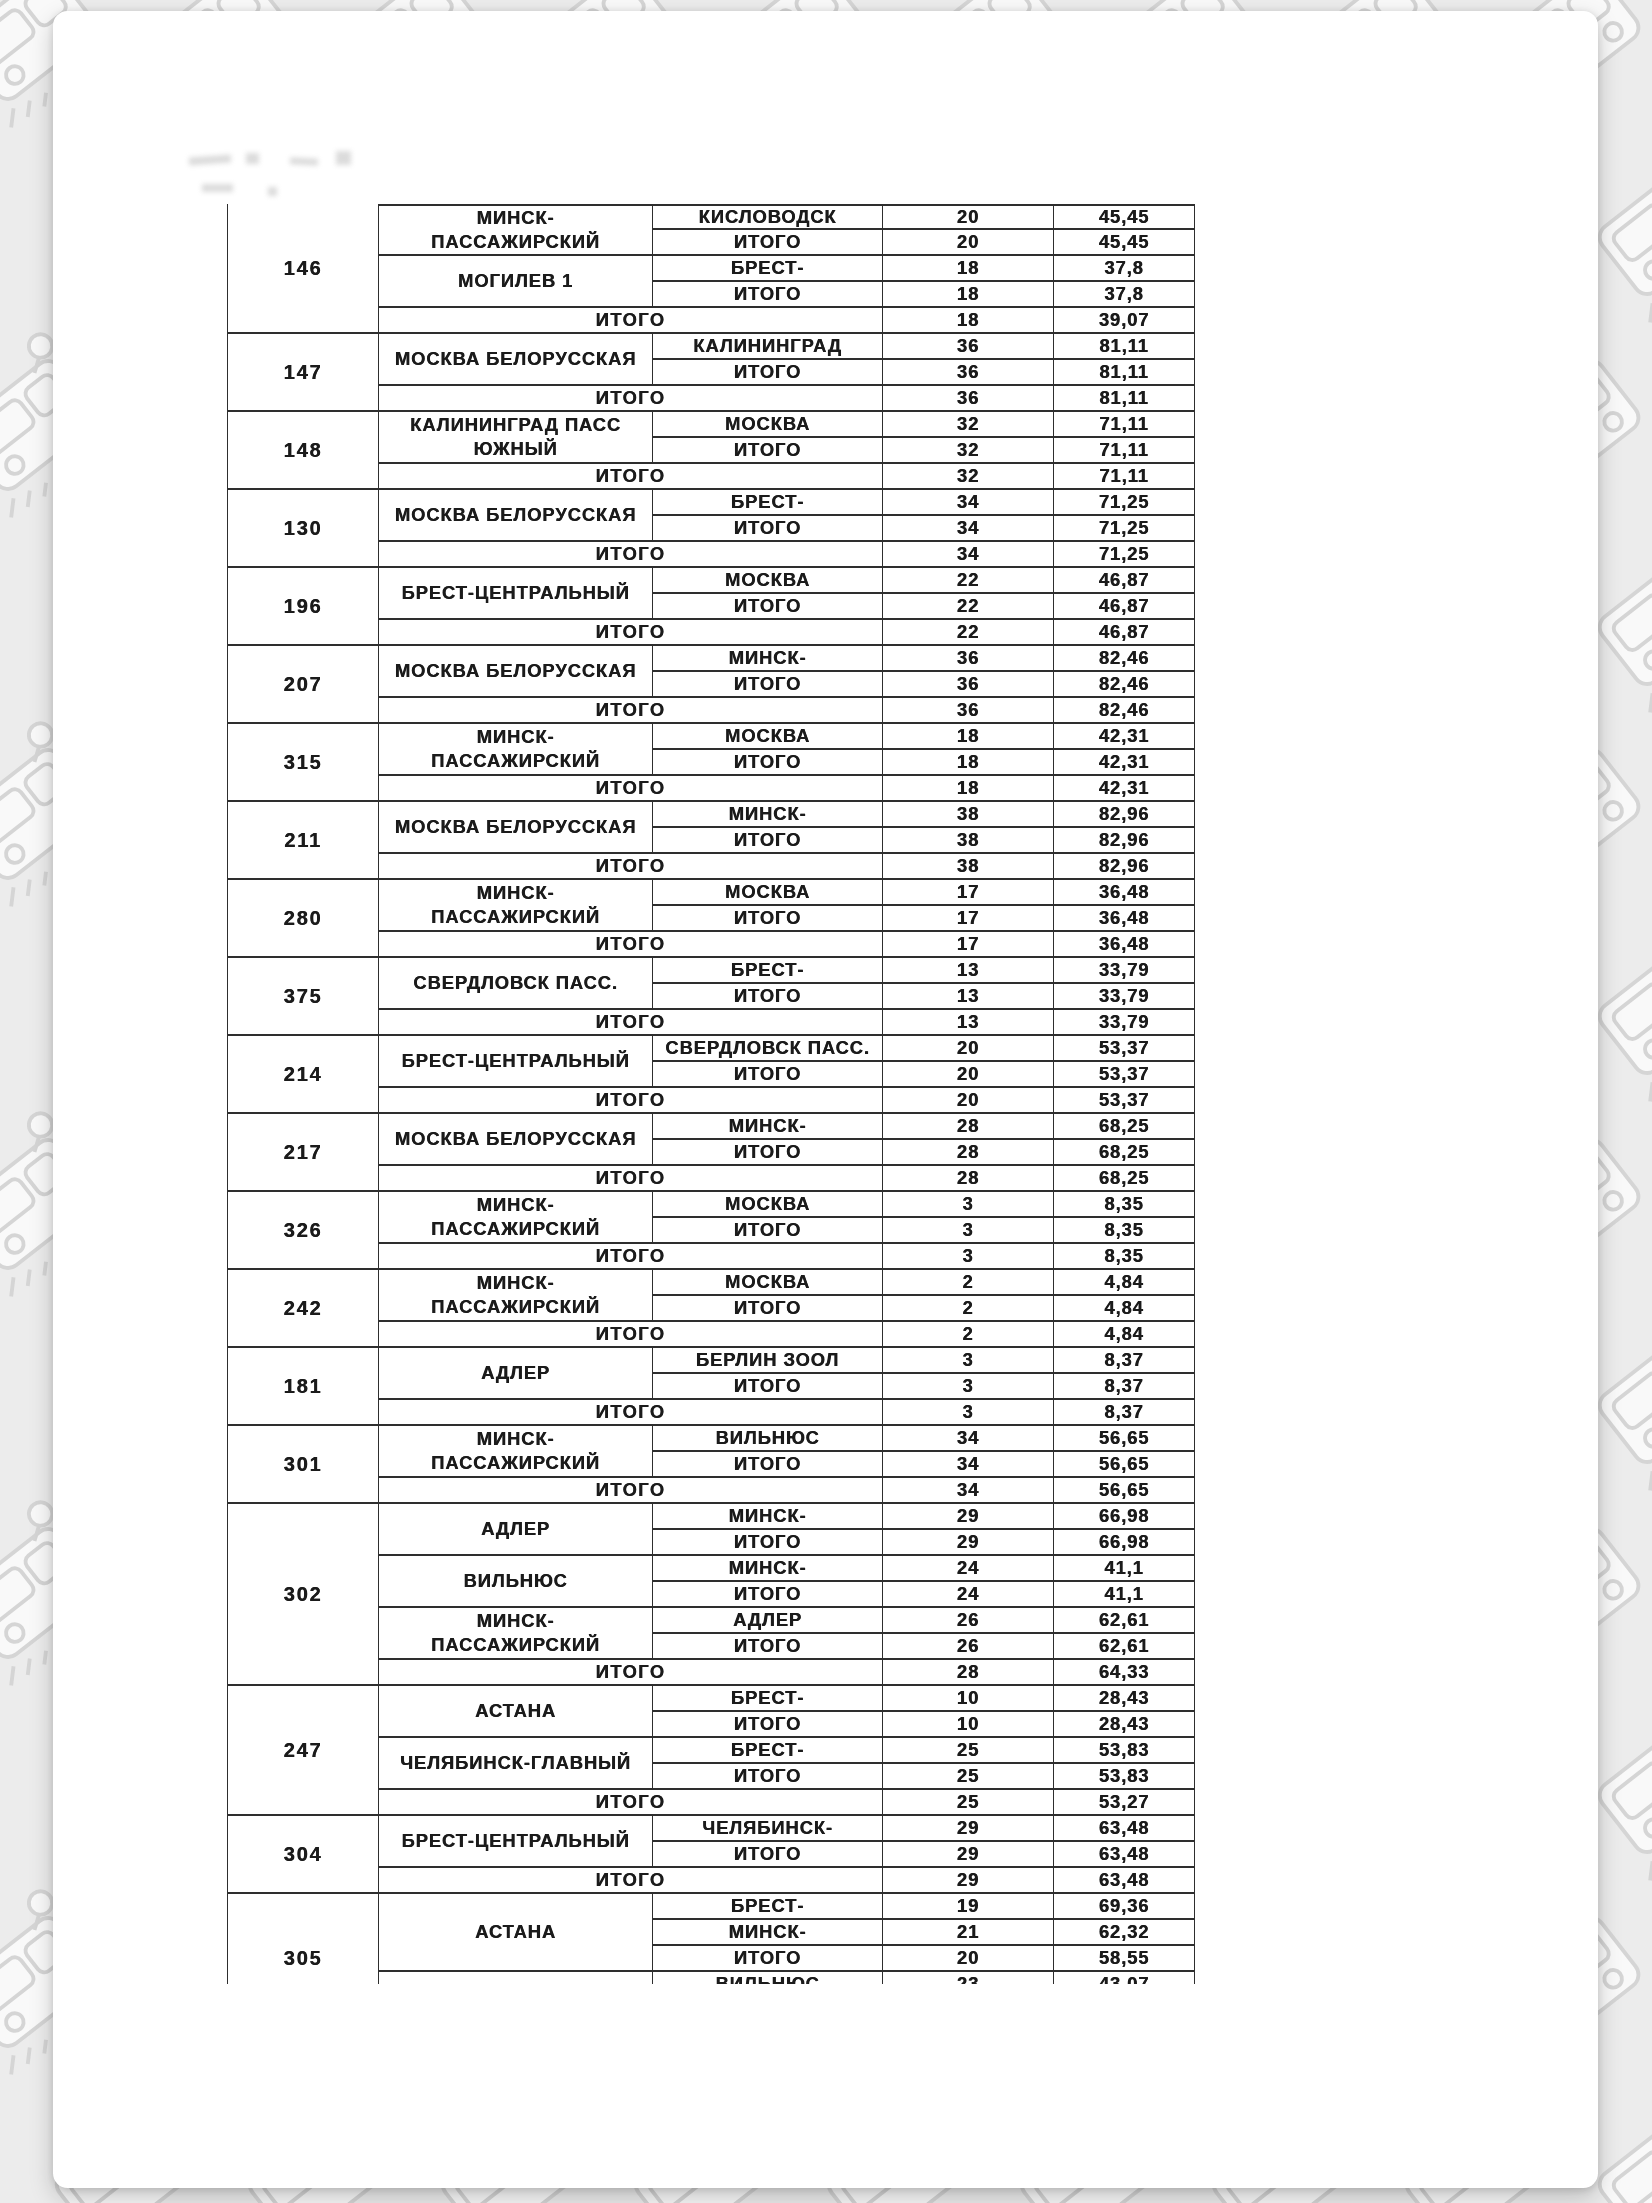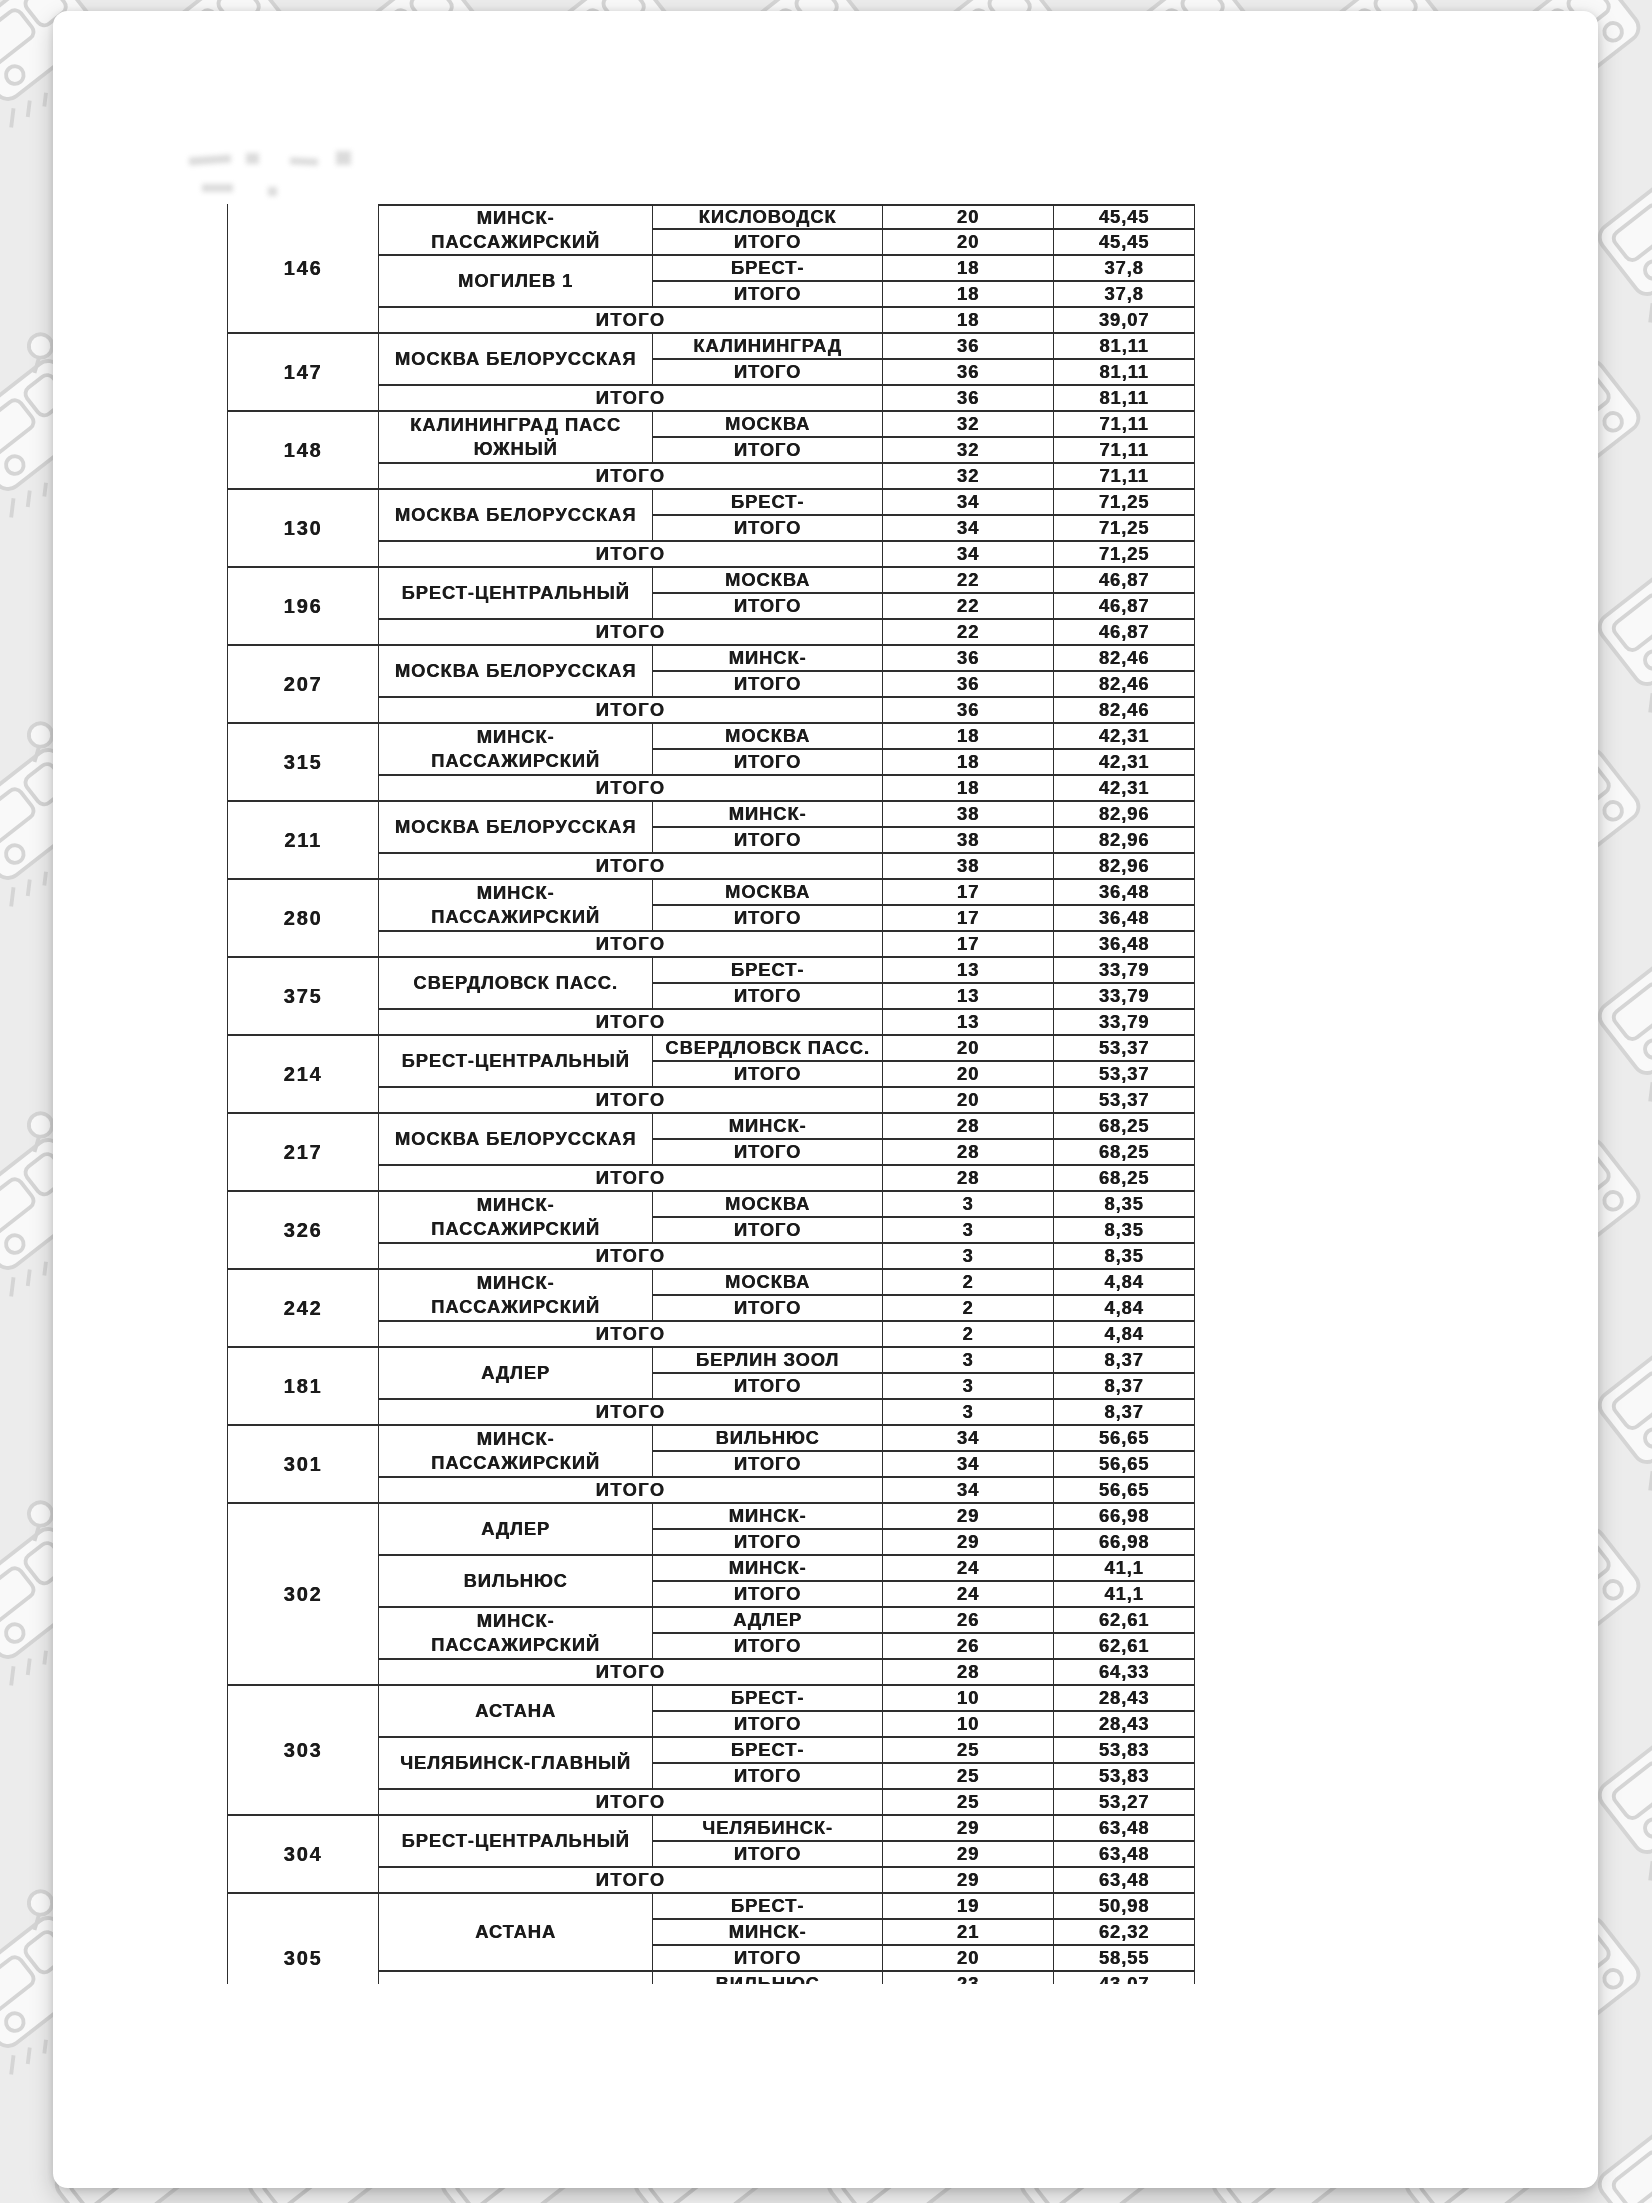--- a/index.html
+++ b/index.html
@@ -1767,21 +1767,21 @@
             <td class="dest">ИТОГО</td>
             <td class="num">26</td>
             <td class="num">62,61</td>
           </tr>
           <tr>
             <td class="total-label" colspan="2">ИТОГО</td>
             <td class="num">28</td>
             <td class="num">64,33</td>
           </tr>
           <tr>
-            <td class="train" rowspan="5">303</td>
+            <td class="train" rowspan="5">247</td>
             <td class="origin" rowspan="2">АСТАНА</td>
             <td class="dest">БРЕСТ-</td>
             <td class="num">10</td>
             <td class="num">28,43</td>
           </tr>
           <tr>
             <td class="dest">ИТОГО</td>
             <td class="num">10</td>
             <td class="num">28,43</td>
           </tr>
@@ -1816,21 +1816,21 @@
           <tr>
             <td class="total-label" colspan="2">ИТОГО</td>
             <td class="num">29</td>
             <td class="num">63,48</td>
           </tr>
           <tr>
             <td class="train" rowspan="5">305</td>
             <td class="origin" rowspan="3">АСТАНА</td>
             <td class="dest">БРЕСТ-</td>
             <td class="num">19</td>
-            <td class="num">50,98</td>
+            <td class="num">69,36</td>
           </tr>
           <tr>
             <td class="dest">МИНСК-</td>
             <td class="num">21</td>
             <td class="num">62,32</td>
           </tr>
           <tr>
             <td class="dest">ИТОГО</td>
             <td class="num">20</td>
             <td class="num">58,55</td>

